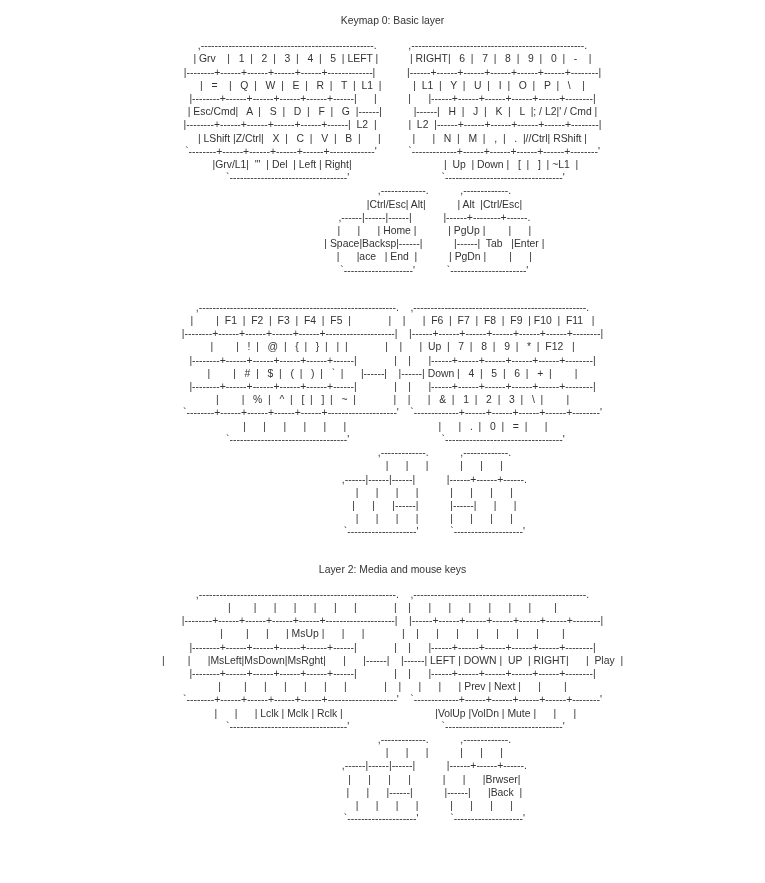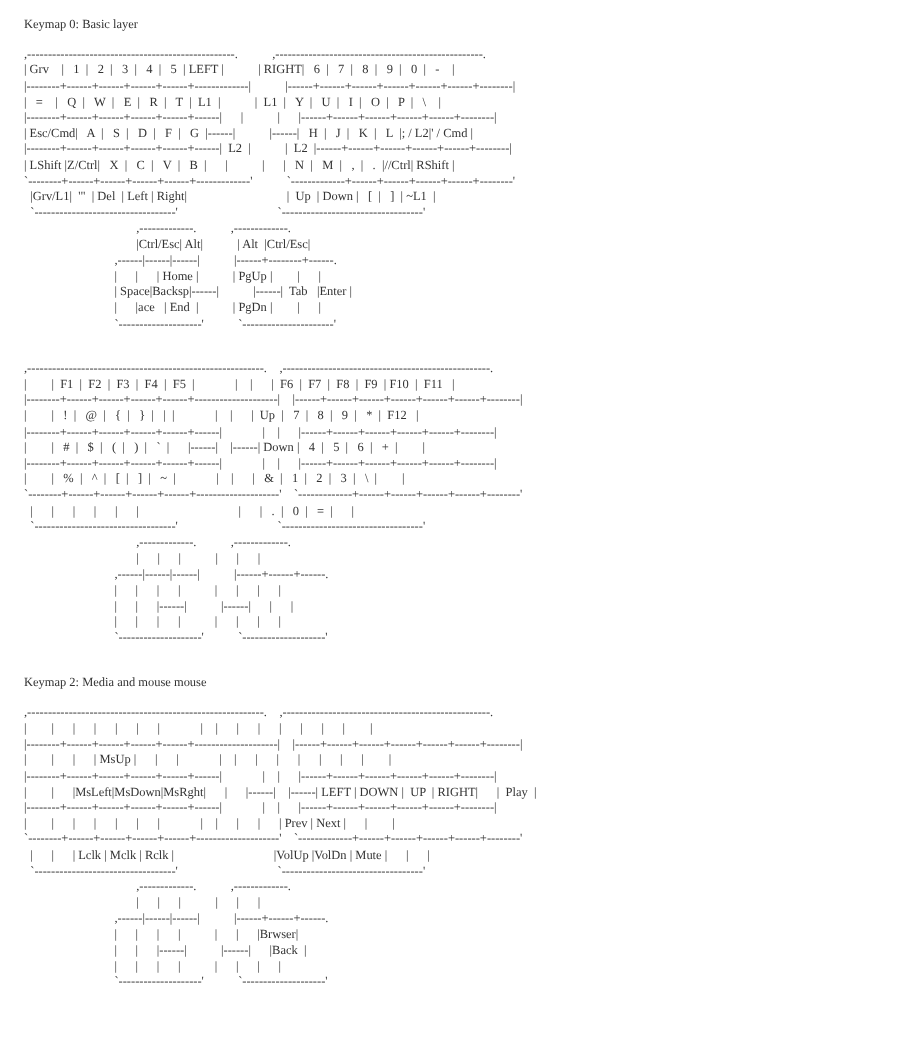--- a/index.html
+++ b/index.html
@@ -2,26 +2,27 @@
 <html><head>
 <meta charset="utf-8">
 <style>
   html, body {
     margin: 0;
     padding: 0;
     background: #ffffff;
   }
   .doc {
     padding: 14px 0 0 20px;
-    font-family: Liberation Serif, serif;
+    font-family: Liberation Sans, sans-serif;
     font-size: 10.4px;
     line-height: 13.2px;
     color: #333333;
     width: 745px;
     overflow: hidden;
+    text-align: center;
   }
   .section { margin: 0; }
   .heading {
     white-space: pre;
     margin: 0 0 12px 0;
     font-weight: normal;
   }
   pre.art {
     font: inherit;
     color: inherit;
@@ -71,21 +72,21 @@
                                     ,-------------.           ,-------------.
                                     |      |      |           |      |      |
                              ,------|------|------|           |------+------+------.
                              |      |      |      |           |      |      |      |
                              |      |      |------|           |------|      |      |
                              |      |      |      |           |      |      |      |
                              `--------------------'           `--------------------'</pre>
   </div>
 
   <div class="section">
-    <div class="heading">Keymap 2: Media and mouse mouse</div>
+    <div class="heading">Layer 2: Media and mouse keys</div>
     <pre class="art">,---------------------------------------------------------.    ,--------------------------------------------------.
 |        |      |      |      |      |      |             |    |      |      |      |      |      |      |        |
 |--------+------+------+------+------+--------------------|    |------+------+------+------+------+------+--------|
 |        |      |      | MsUp |      |      |             |    |      |      |      |      |      |      |        |
 |--------+------+------+------+------+------|             |    |      |------+------+------+------+------+--------|
 |        |      |MsLeft|MsDown|MsRght|      |      |------|    |------| LEFT | DOWN |  UP  | RIGHT|      |  Play  |
 |--------+------+------+------+------+------|             |    |      |------+------+------+------+------+--------|
 |        |      |      |      |      |      |             |    |      |      |      | Prev | Next |      |        |
 `--------+------+------+------+------+--------------------'    `-------------+------+------+------+------+--------'
   |      |      | Lclk | Mclk | Rclk |                                |VolUp |VolDn | Mute |      |      |

